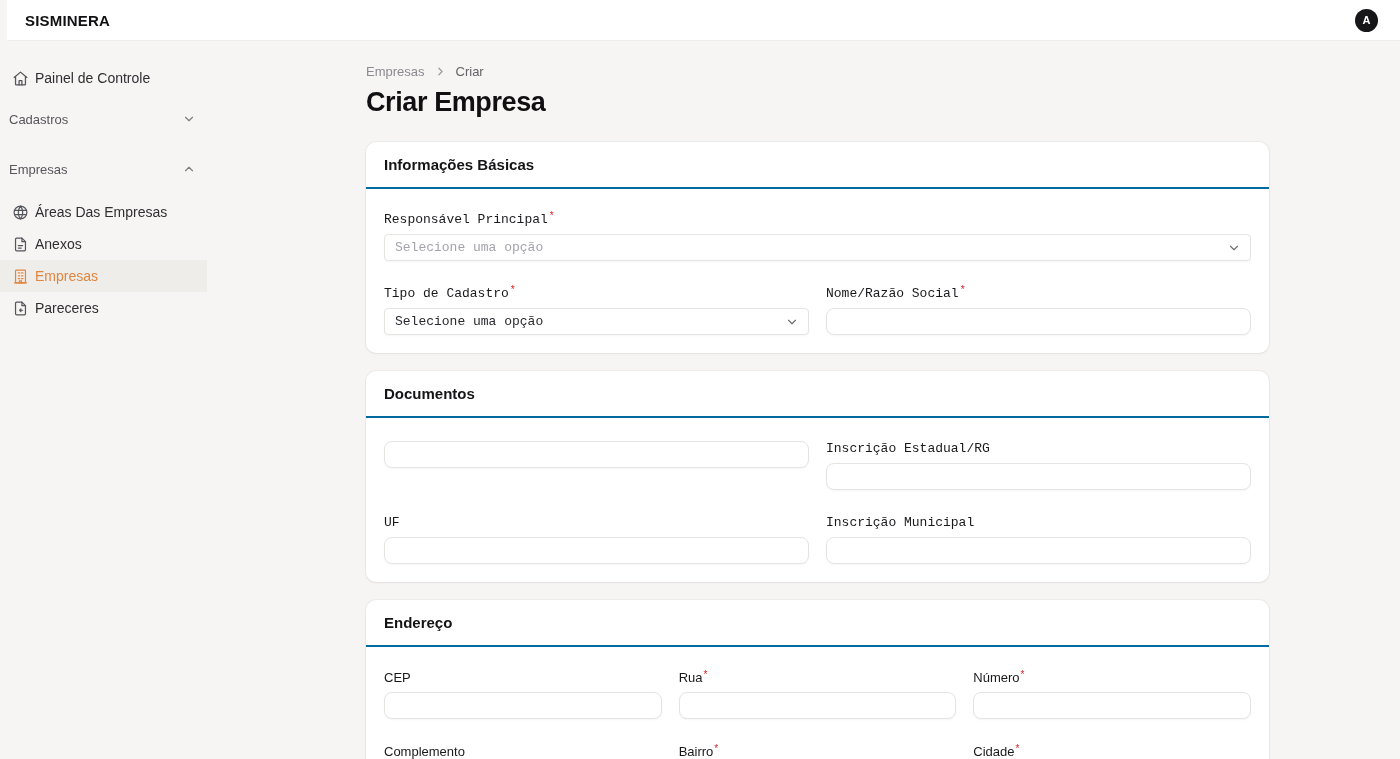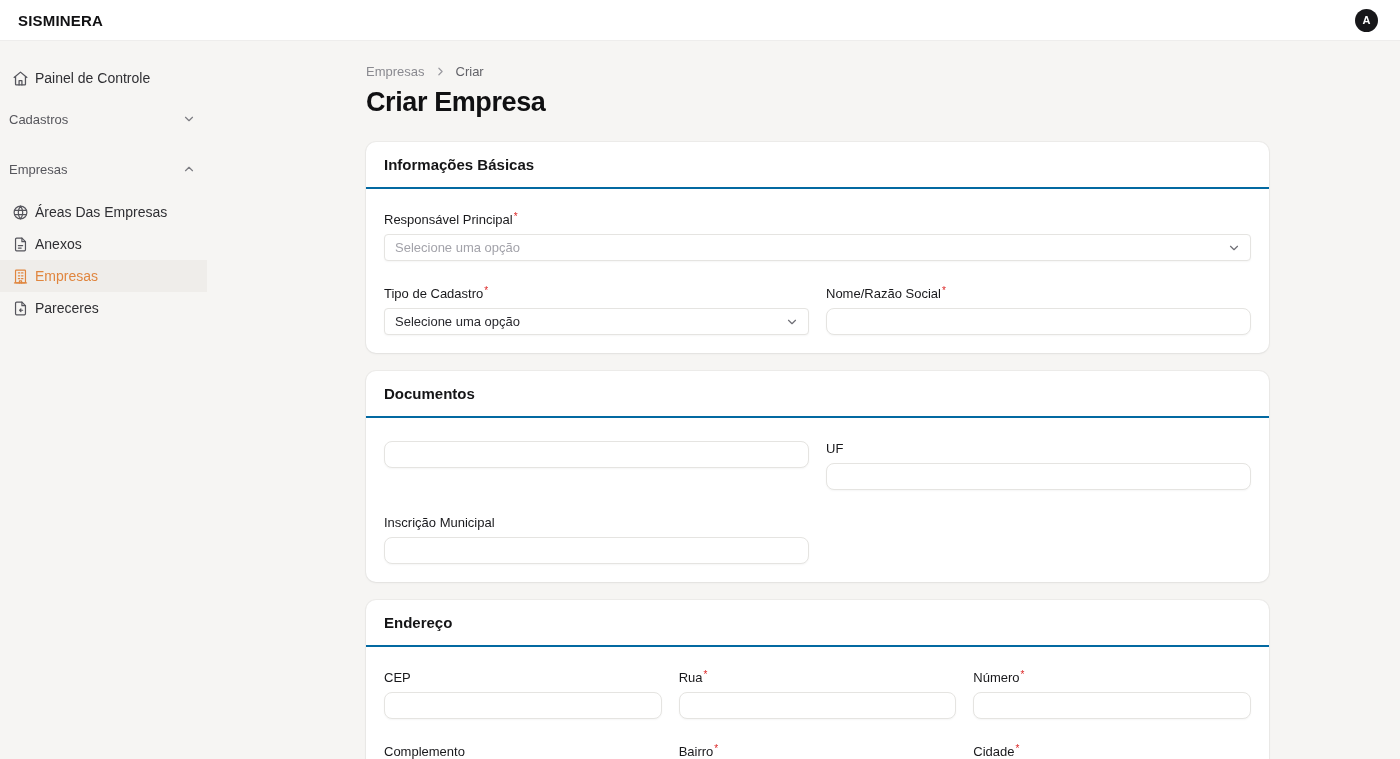--- a/index.html
+++ b/index.html
@@ -14,20 +14,21 @@
   svg { display:block; }
 
   
   .topbar {
     height:41px;
     background:#ffffff;
     border-bottom:1px solid #eeedec;
     display:flex;
     align-items:center;
     padding:0 22px 0 18px;
+    margin-left:7px;
   }
   .logo {
     font-size:15px;
     font-weight:700;
     letter-spacing:.2px;
     color:#111113;
     cursor:pointer;
   }
   .avatar {
     margin-left:auto;
@@ -102,21 +103,21 @@
   .card-header {
     padding:14px 18px;
     border-bottom:2px solid #0369a1;
     font-size:15px;
     font-weight:700;
     color:#151517;
   }
   .card-body { padding:23px 18px 18px; }
 
   .grid { display:grid; gap:25px 17px; }
-  .cols-2 { grid-template-columns:1fr 1fr; }
+  .cols-2 { grid-template-columns:1fr 1fr;font-family:Liberation Mono, monospace; }
   .cols-3 { grid-template-columns:1fr 1fr 1fr; }
   .span-all { grid-column:1 / -1; }
 
   .field-label {
     display:block;
     font-size:13px;
     font-weight:500;
     color:#19191c;
     margin-bottom:7px;
   }
@@ -301,20 +302,24 @@
 
       <section class="card">
         <div class="card-header">Documentos</div>
         <div class="card-body">
           <div class="grid cols-2">
 
             <div>
               <input class="text-input" type="text" value="" style="">
             </div>
 
+            <div>
+              <span class="field-label">Inscrição Estadual/RG</span>
+              <input class="text-input" type="text" value="" style="">
+            </div>
 
             <div>
               <span class="field-label">UF</span>
               <input class="text-input" type="text" value="" style="">
             </div>
 
             <div>
               <span class="field-label">Inscrição Municipal</span>
               <input class="text-input" type="text" value="" style="">
             </div>

